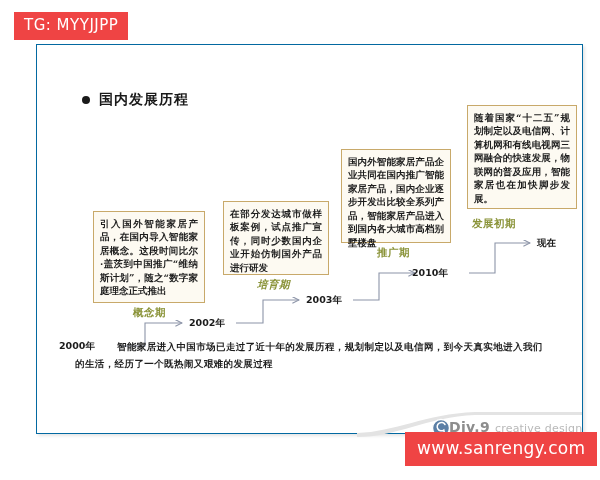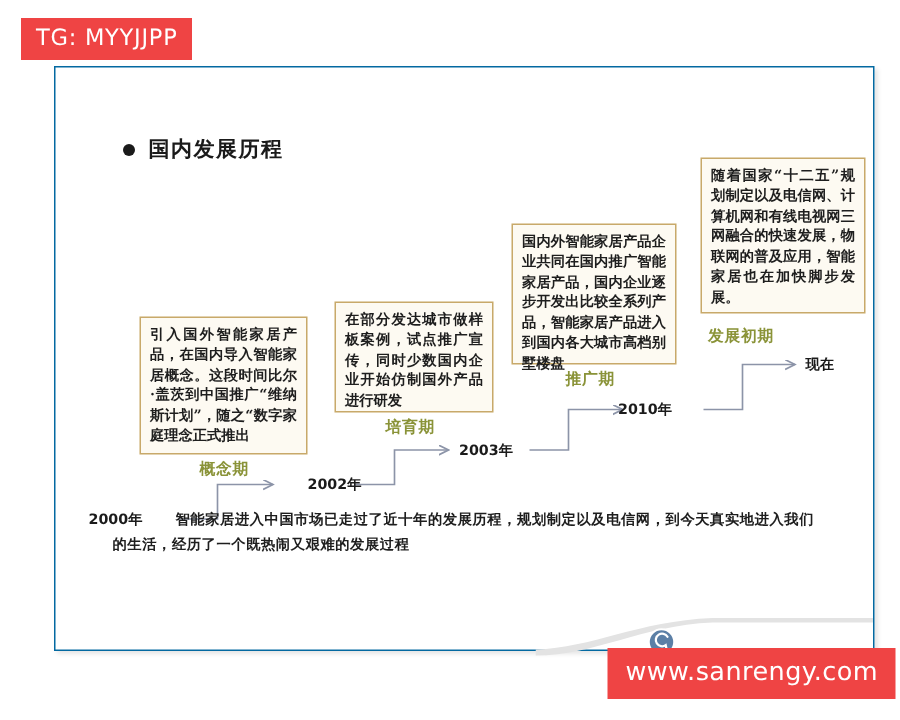--- a/index.html
+++ b/index.html
@@ -85,21 +85,21 @@
     font-weight: bold;
     color: #8a9338;
     white-space: nowrap;
     letter-spacing: 0.5px;
   }
 
   #callout-1 { left: 56px;  top: 166px; width: 112px; height: 92px; }
   #label-1   { left: 96px;  top: 261px; }
 
   #callout-2 { left: 186px; top: 156px; width: 106px; height: 74px; }
-  #label-2   { left: 220px; top: 233px; }
+  #label-2   { left: 220px; top: 233px; font-style: italic; }
 
   #callout-3 { left: 304px; top: 104px; width: 110px; height: 94px; }
   #label-3   { left: 340px; top: 201px; }
 
   #callout-4 { left: 430px; top: 60px;  width: 110px; height: 104px; }
   #label-4   { left: 435px; top: 172px; }
 
   
   #timeline-svg {
     position: absolute;
@@ -111,21 +111,21 @@
   }
   .year-tick {
     position: absolute;
     font-size: 9.5px;
     font-weight: bold;
     color: #1b1b1b;
     white-space: nowrap;
     font-family: "DejaVu Sans", "Liberation Sans", sans-serif;
   }
   #year-0 { left: 22px;  top: 295px; }
-  #year-1 { left: 152px; top: 272px; margin-left: 16px; }
+  #year-1 { left: 152px; top: 272px; }
   #year-2 { left: 269px; top: 249px; }
   #year-3 { left: 375px; top: 222px; }
   #year-4 { left: 500px; top: 192px; }
 
   
   #summary {
     position: absolute;
     left: 38px;
     top: 294px;
     width: 470px;
@@ -230,17 +230,21 @@
 
   <div id="summary">智能家居进入中国市场已走过了近十年的发展历程，规划制定以及电信网，到今天真实地进入我们的生活，经历了一个既热闹又艰难的发展过程</div>
 
   <div id="brand">
     <svg width="225" height="36" viewBox="0 0 225 36">
       <path d="M0,26 C40,26 70,6 118,4 L225,4 L225,1 L118,1 C68,3 38,21 0,22 Z" fill="#e3e3e3"></path>
       <circle cx="84" cy="17" r="8.5" fill="#5b7fa6"></circle>
       <circle cx="84" cy="17" r="8.5" fill="none" stroke="#ffffff" stroke-width="1.4"></circle>
       <path d="M88,13.5 a4.2,4.2 0 1,0 -1.2,5.6 l0.6,2.8" fill="none" stroke="#ffffff" stroke-width="1.5" stroke-linecap="round"></path>
     </svg>
+    <div id="brand-text">
+      <span id="brand-name">Div.9</span>
+      <span id="brand-tagline">creative design</span>
+    </div>
   </div>
 
 </div>
 
 <div id="watermark">www.sanrengy.com</div>
 
 </body></html>

